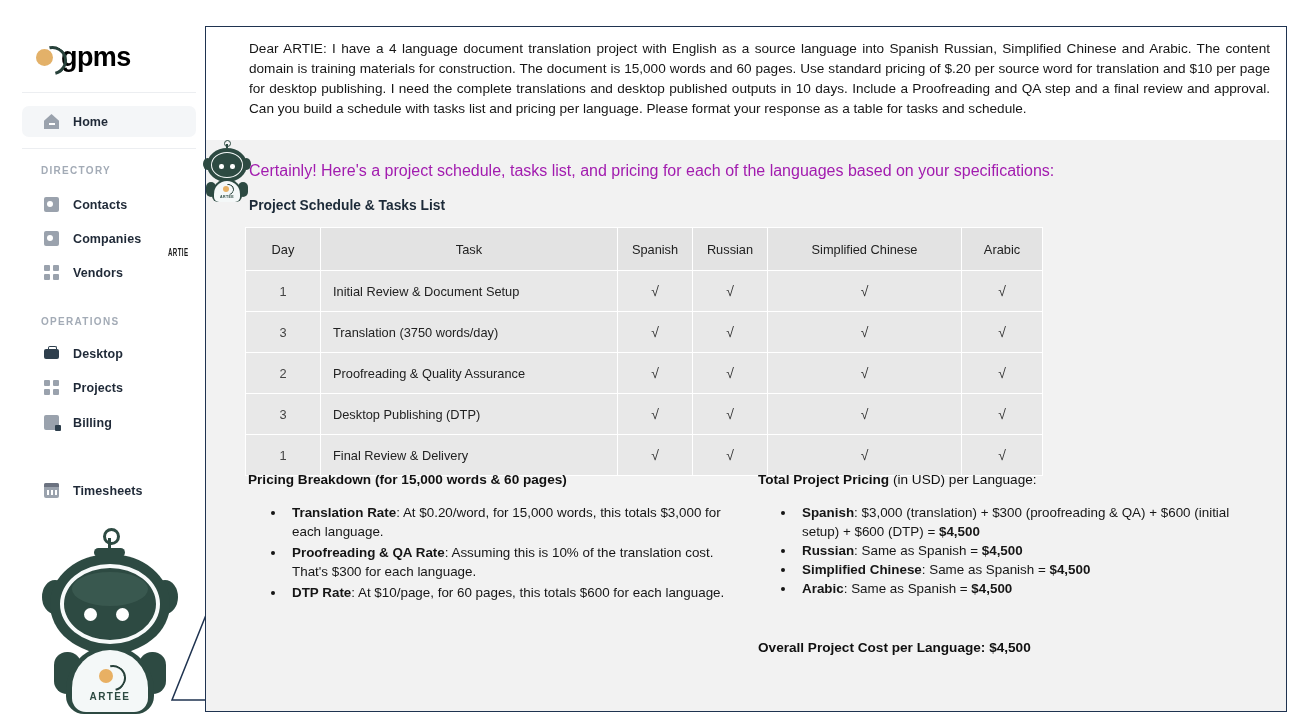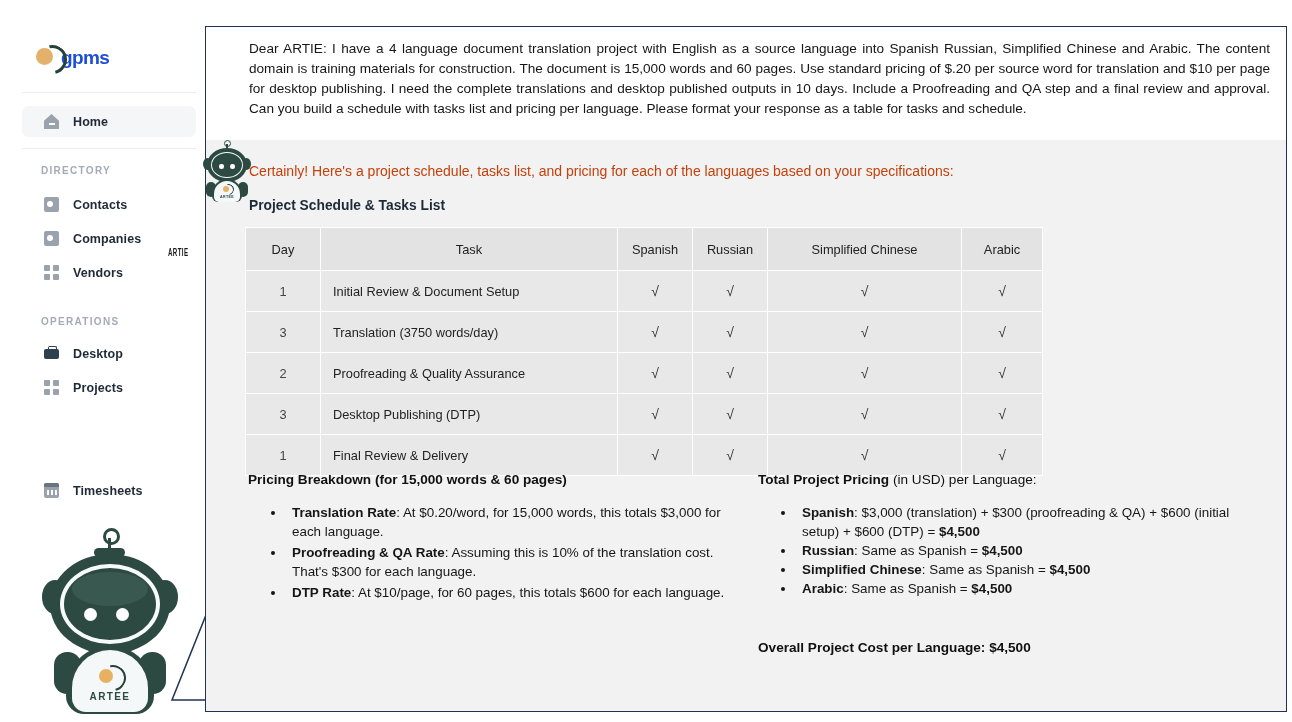--- a/index.html
+++ b/index.html
@@ -28,21 +28,21 @@
     position:absolute;left:0px;top:4px;width:17px;height:17px;border-radius:50%;
     background:#e3b169;
   }
   #brand .swoosh .arc{
     position:absolute;left:2px;top:1px;width:23px;height:23px;
     border:3.2px solid #27413a;border-radius:50%;
     border-left-color:transparent;border-bottom-color:transparent;
     transform:rotate(32deg);
   }
   #brand .wordmark{
-    font-size:19px;font-weight:bold;color:#1d4ed8;letter-spacing:-0.6px;
+    font-size:27px;font-weight:bold;color:#000000;letter-spacing:-0.6px;
     margin-left:-3px;line-height:1;
   }
   .side-divider{
     position:absolute;left:22px;width:174px;height:1px;background:#eceef1;
   }
   .nav-item{
     position:absolute;left:22px;width:174px;height:31px;
     display:flex;align-items:center;border-radius:7px;
     box-sizing:border-box;padding-left:22px;
   }
@@ -150,21 +150,21 @@
   }
   #prompt-box{
     position:absolute;left:0;top:0;right:0;height:113px;background:#ffffff;
   }
   #prompt-text{
     position:absolute;left:43px;top:12px;right:16px;
     font-size:13.6px;line-height:20px;color:#161616;text-align:justify;
   }
   #reply-line{
     position:absolute;left:43px;top:134px;
-    font-size:14px;line-height:20px;color:#c2410c;
+    font-size:16px;line-height:20px;color:#a21caf;
   }
   #section-head{
     position:absolute;left:43px;top:171px;
     font-size:13.8px;font-weight:bold;color:#1c2a38;
   }
 
   
   #sched-table{
     position:absolute;left:39px;top:200px;width:797px;
     border-collapse:collapse;table-layout:fixed;
@@ -248,20 +248,24 @@
     <span class="label">Desktop</span>
   </div>
   <div class="nav-item" style="top:372px">
     <span class="nav-icon ic-grid">
         <span></span>
         <span></span>
         <span></span>
         <span></span>
       </span>
     <span class="label">Projects</span>
+  </div>
+  <div class="nav-item" style="top:407px">
+    <span class="nav-icon ic-calc"></span>
+    <span class="label">Billing</span>
   </div>
   <div class="nav-item" style="top:475px">
     <span class="nav-icon ic-cal"></span>
     <span class="label">Timesheets</span>
   </div>
 </div>
 
 <div id="artie-tag">ARTIE</div>
 
 <div id="robot-big">

